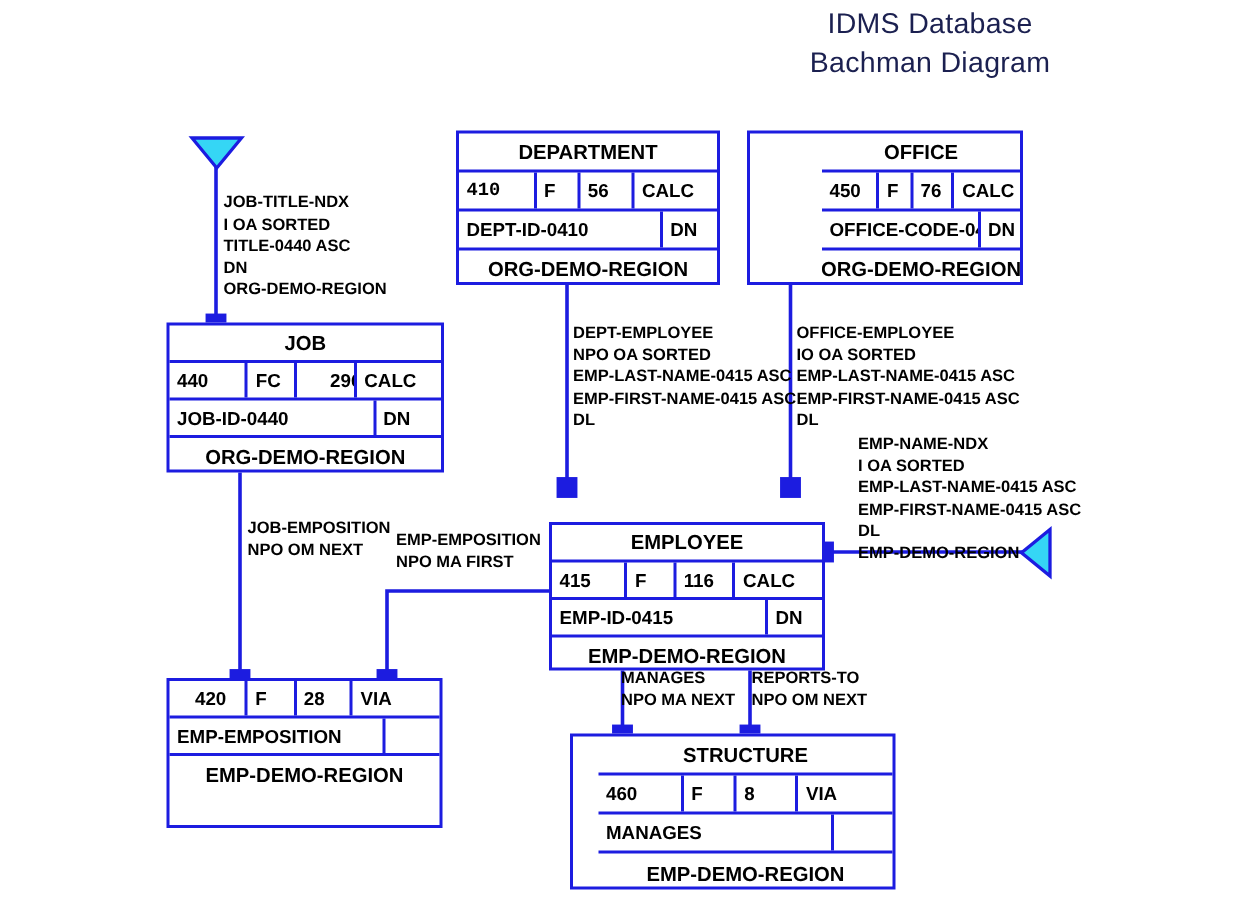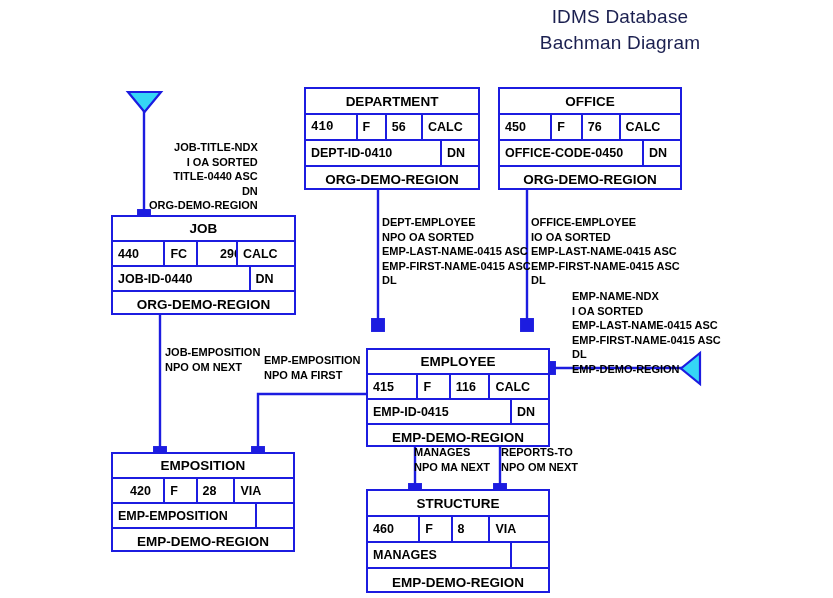--- a/index.html
+++ b/index.html
@@ -144,21 +144,21 @@
   </div>
   <div class="rrow" style="height:26px;">
     <div class="rcell" style="width:79%;">DEPT-ID-0410</div>
     <div class="rcell" style="width:21%;">DN</div>
   </div>
   <div class="rrow" style="height:25px;">
     <div class="rcell rname" style="flex:1 1 100%;">ORG-DEMO-REGION</div>
   </div>
 </div>
 
-<div class="record" style="left:498px; top:87px; width:184px; height:103px;">
+<div class="record" style="left:498px; top:87px; width:184px; height:103px;padding-left:48px;">
   <div class="rrow" style="height:26px;">
     <div class="rcell rname" style="flex:1 1 100%;">OFFICE</div>
   </div>
   <div class="rrow" style="height:26px;">
     <div class="rcell" style="width:29%;">450</div>
     <div class="rcell" style="width:17%;">F</div>
     <div class="rcell" style="width:21%;">76</div>
     <div class="rcell" style="width:33%;">CALC</div>
   </div>
   <div class="rrow" style="height:26px;">
@@ -184,57 +184,54 @@
     <div class="rcell" style="width:80%;">EMP-ID-0415</div>
     <div class="rcell" style="width:20%;">DN</div>
   </div>
   <div class="rrow" style="height:24px;">
     <div class="rcell rname" style="flex:1 1 100%;">EMP-DEMO-REGION</div>
   </div>
 </div>
 
 <div class="record" style="left:111px; top:452px; width:184px; height:100px;">
   <div class="rrow" style="height:25px;">
-    <div class="rcell rname" style="flex:1 1 100%;">EMPOSITION</div>
-  </div>
-  <div class="rrow" style="height:25px;">
     <div class="rcell" style="width:29%;padding-left:17px;">420</div>
     <div class="rcell" style="width:18%;">F</div>
     <div class="rcell" style="width:21%;">28</div>
     <div class="rcell" style="width:32%;">VIA</div>
   </div>
   <div class="rrow" style="height:25px;">
     <div class="rcell" style="width:80%;">EMP-EMPOSITION</div>
     <div class="rcell" style="width:20%;"></div>
   </div>
   <div class="rrow" style="height:25px;">
     <div class="rcell rname" style="flex:1 1 100%;">EMP-DEMO-REGION</div>
   </div>
 </div>
 
-<div class="record" style="left:366px; top:489px; width:184px; height:104px;">
+<div class="record" style="left:380px; top:489px; width:217px; height:104px;padding-left:17px;">
   <div class="rrow" style="height:26px;">
     <div class="rcell rname" style="flex:1 1 100%;">STRUCTURE</div>
   </div>
   <div class="rrow" style="height:26px;">
     <div class="rcell" style="width:29%;">460</div>
     <div class="rcell" style="width:18%;">F</div>
     <div class="rcell" style="width:21%;">8</div>
     <div class="rcell" style="width:32%;">VIA</div>
   </div>
   <div class="rrow" style="height:26px;">
     <div class="rcell" style="width:80%;">MANAGES</div>
     <div class="rcell" style="width:20%;"></div>
   </div>
   <div class="rrow" style="height:26px;">
     <div class="rcell rname" style="flex:1 1 100%;">EMP-DEMO-REGION</div>
   </div>
 </div>
 
-<div class="label" style="left:149px; top:140px;text-align:right;">
+<div class="label" style="left:149px; top:128px;">
   <div>JOB-TITLE-NDX</div>
   <div>I OA SORTED</div>
   <div>TITLE-0440 ASC</div>
   <div>DN</div>
   <div>ORG-DEMO-REGION</div>
 </div>
 
 <div class="label" style="left:382px; top:215px;">
   <div>DEPT-EMPLOYEE</div>
   <div>NPO OA SORTED</div>

